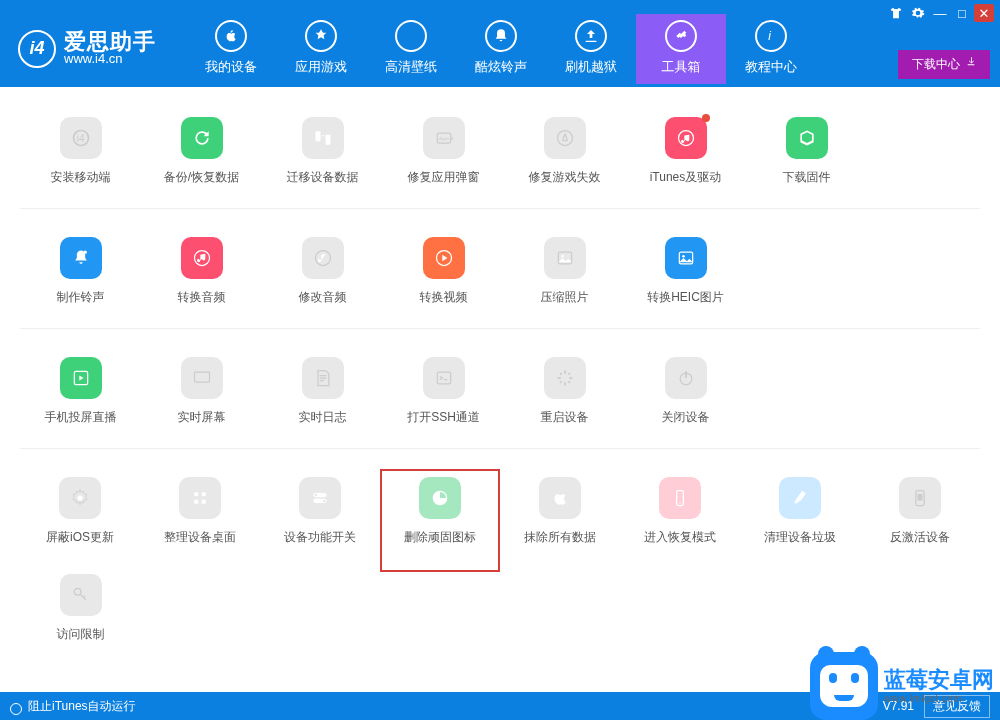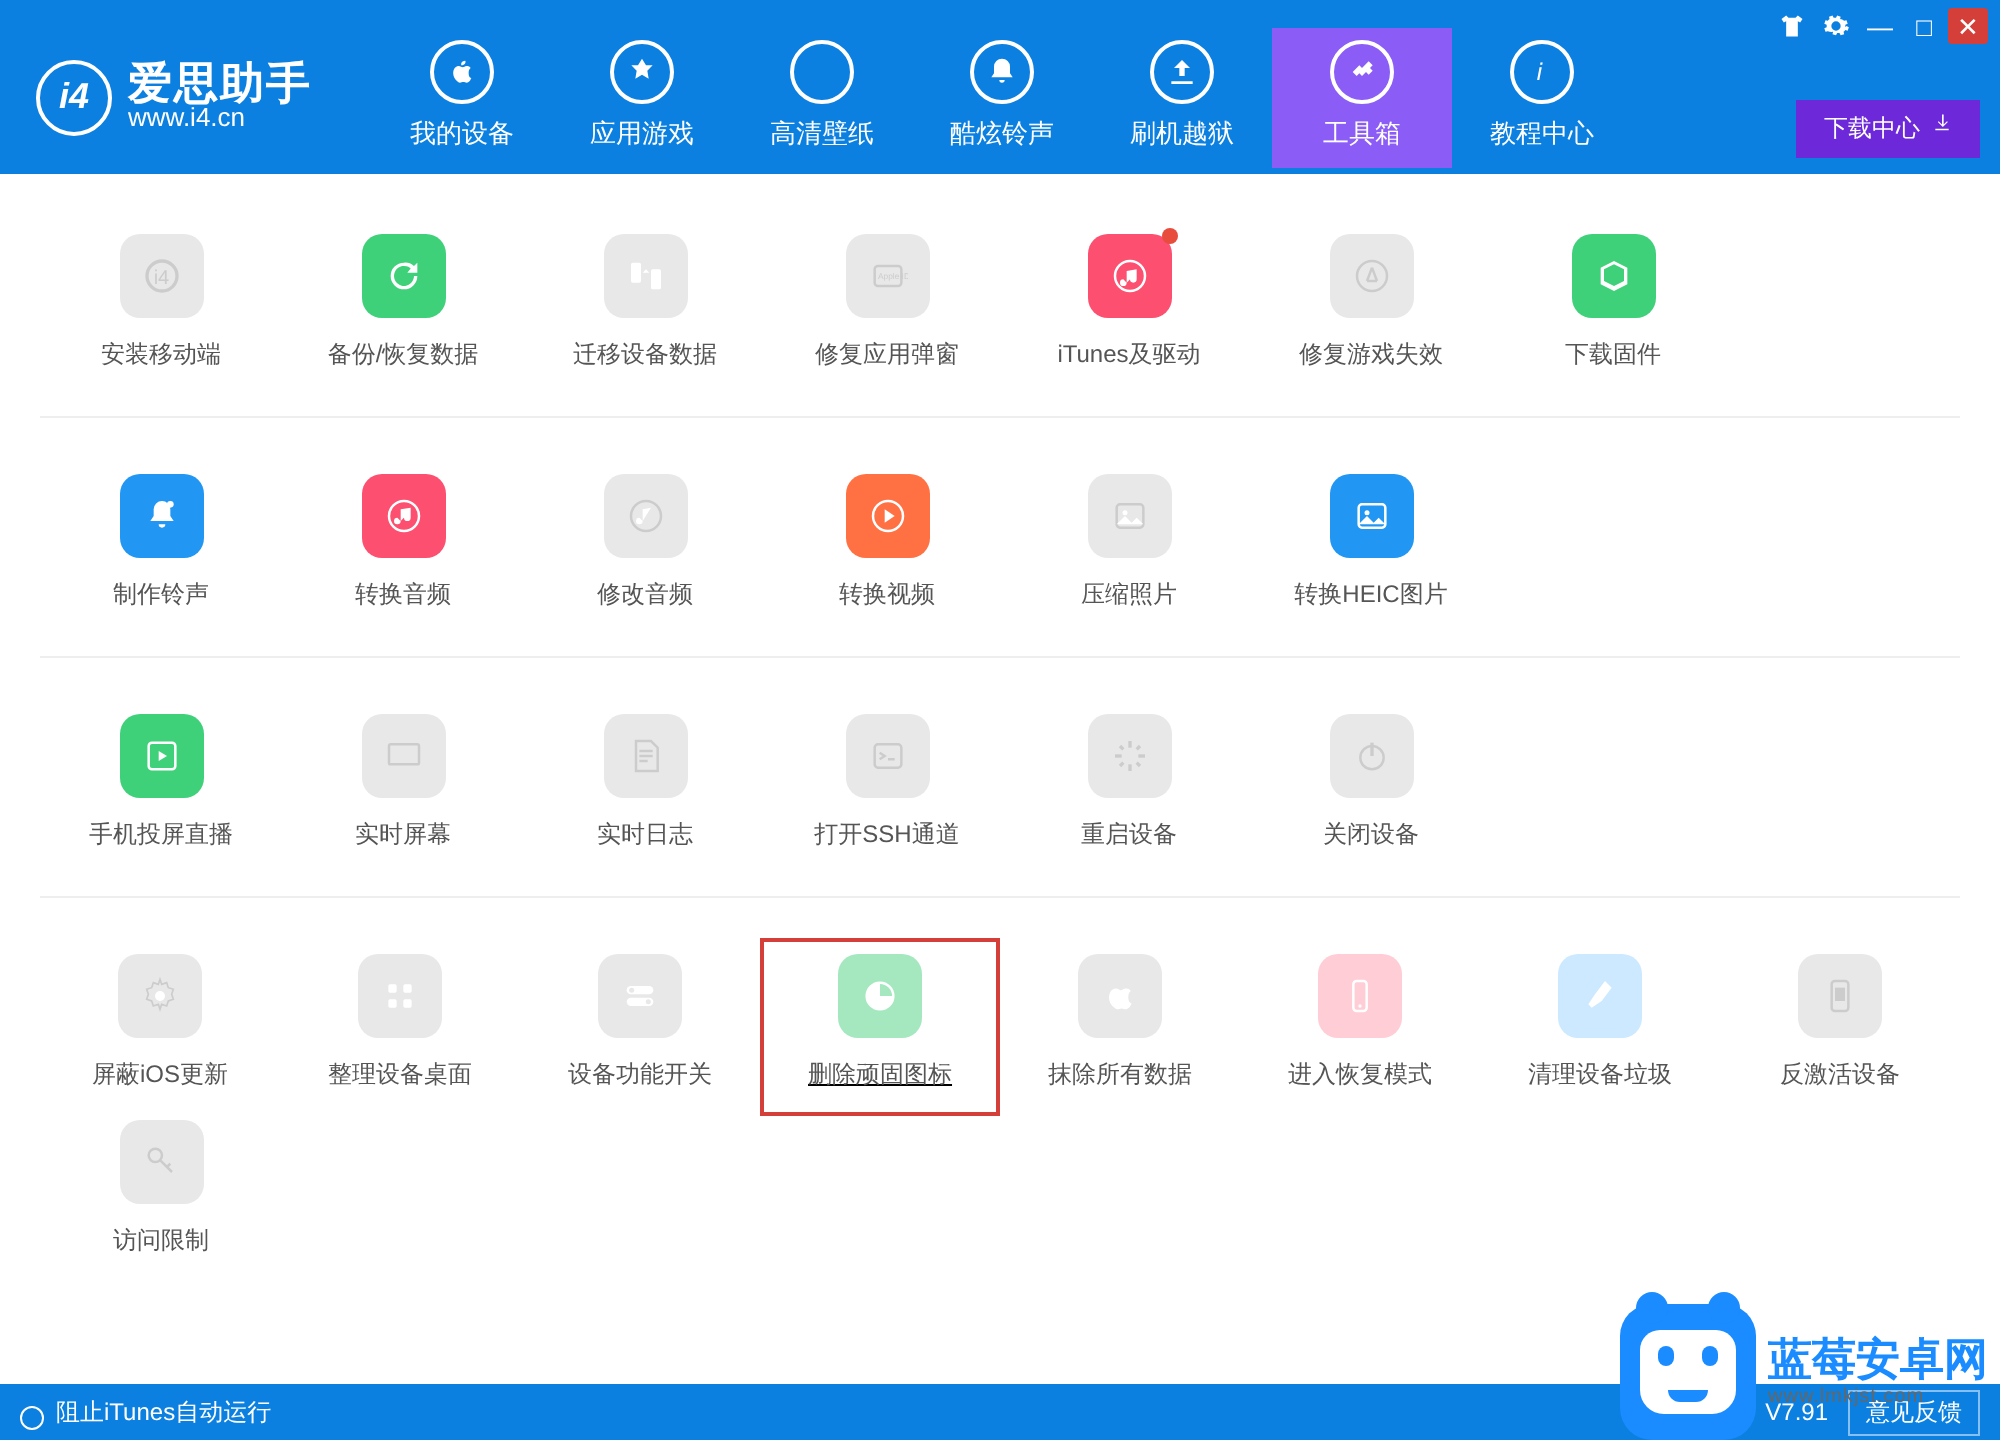--- a/index.html
+++ b/index.html
@@ -77,21 +77,21 @@
     color: #fff;
     display: flex; align-items: center; justify-content: center;
     cursor: pointer;
     font-size: 13px;
   }
   .wc.close { background: #d43f3a; border-radius: 2px; }
   .download-center {
     position: absolute;
     right: 10px;
     top: 40px;
-    background: #6d28d9;
+    background: #a21caf;
     color: #fff;
     font-size: 12px;
     padding: 6px 14px;
     cursor: pointer;
     display: flex; align-items: flex-start; gap: 6px;
   }
   .main {
     padding: 30px 20px 10px;
     height: 595px;
     overflow: hidden;
@@ -121,23 +121,22 @@
   .badge {
     position: absolute;
     top: -3px;
     right: 36px;
     width: 8px; height: 8px;
     background: #e74c3c;
     border-radius: 50%;
   }
   .highlight-box {
     border: 2px solid #d43f3a;
-    padding: 6px 0 10px;
+    padding: 6px 0 24px;
     margin: -8px 0 -12px;
-    text-decoration: underline;
   }
   .statusbar {
     position: absolute;
     bottom: 0; left: 0; right: 0;
     height: 28px;
     background: #0b80e0;
     color: #fff;
     display: flex;
     align-items: center;
     font-size: 12px;
@@ -334,37 +333,37 @@
     <div class="tool">
       <div class="tool-icon" style="background:#e8e8e8">
           <svg viewBox="0 0 24 24" fill="#ccc">
             <rect x="4" y="6" width="16" height="12" rx="2" fill="none" stroke="#ccc" stroke-width="1.5"></rect>
             <text x="6" y="14" font-size="5" fill="#ccc">Apple ID</text>
           </svg>
         </div>
       <div class="tool-label">修复应用弹窗</div>
     </div>
     <div class="tool">
+      <div class="tool-icon" style="background:#e8e8e8">
+          <svg viewBox="0 0 24 24" fill="#ccc">
+            <circle cx="12" cy="12" r="9" fill="none" stroke="#ccc" stroke-width="1.5"></circle>
+            <path d="M9 15h6M12 7l-3 8m3-8l3 8" stroke="#ccc" stroke-width="1.5" fill="none"></path>
+          </svg>
+        </div>
+      <div class="tool-label">修复游戏失效</div>
+    </div>
+    <div class="tool">
       <div class="badge"></div>
       <div class="tool-icon" style="background:#fd4f6f">
           <svg viewBox="0 0 24 24">
             <circle cx="12" cy="12" r="9" fill="none" stroke="#fff" stroke-width="1.5"></circle>
             <path d="M10 16a2 2 0 11-2-2m2 2V9l6-1v6a2 2 0 11-2-2"></path>
           </svg>
         </div>
       <div class="tool-label">iTunes及驱动</div>
-    </div>
-    <div class="tool">
-      <div class="tool-icon" style="background:#e8e8e8">
-          <svg viewBox="0 0 24 24" fill="#ccc">
-            <circle cx="12" cy="12" r="9" fill="none" stroke="#ccc" stroke-width="1.5"></circle>
-            <path d="M9 15h6M12 7l-3 8m3-8l3 8" stroke="#ccc" stroke-width="1.5" fill="none"></path>
-          </svg>
-        </div>
-      <div class="tool-label">修复游戏失效</div>
     </div>
     <div class="tool">
       <div class="tool-icon" style="background:#3fd17a">
           <svg viewBox="0 0 24 24">
             <path d="M12 3l8 4v10l-8 4-8-4V7l8-4zm0 2L6 8v7l6 3 6-3V8l-6-3z"></path>
           </svg>
         </div>
       <div class="tool-label">下载固件</div>
     </div>
   </div>

